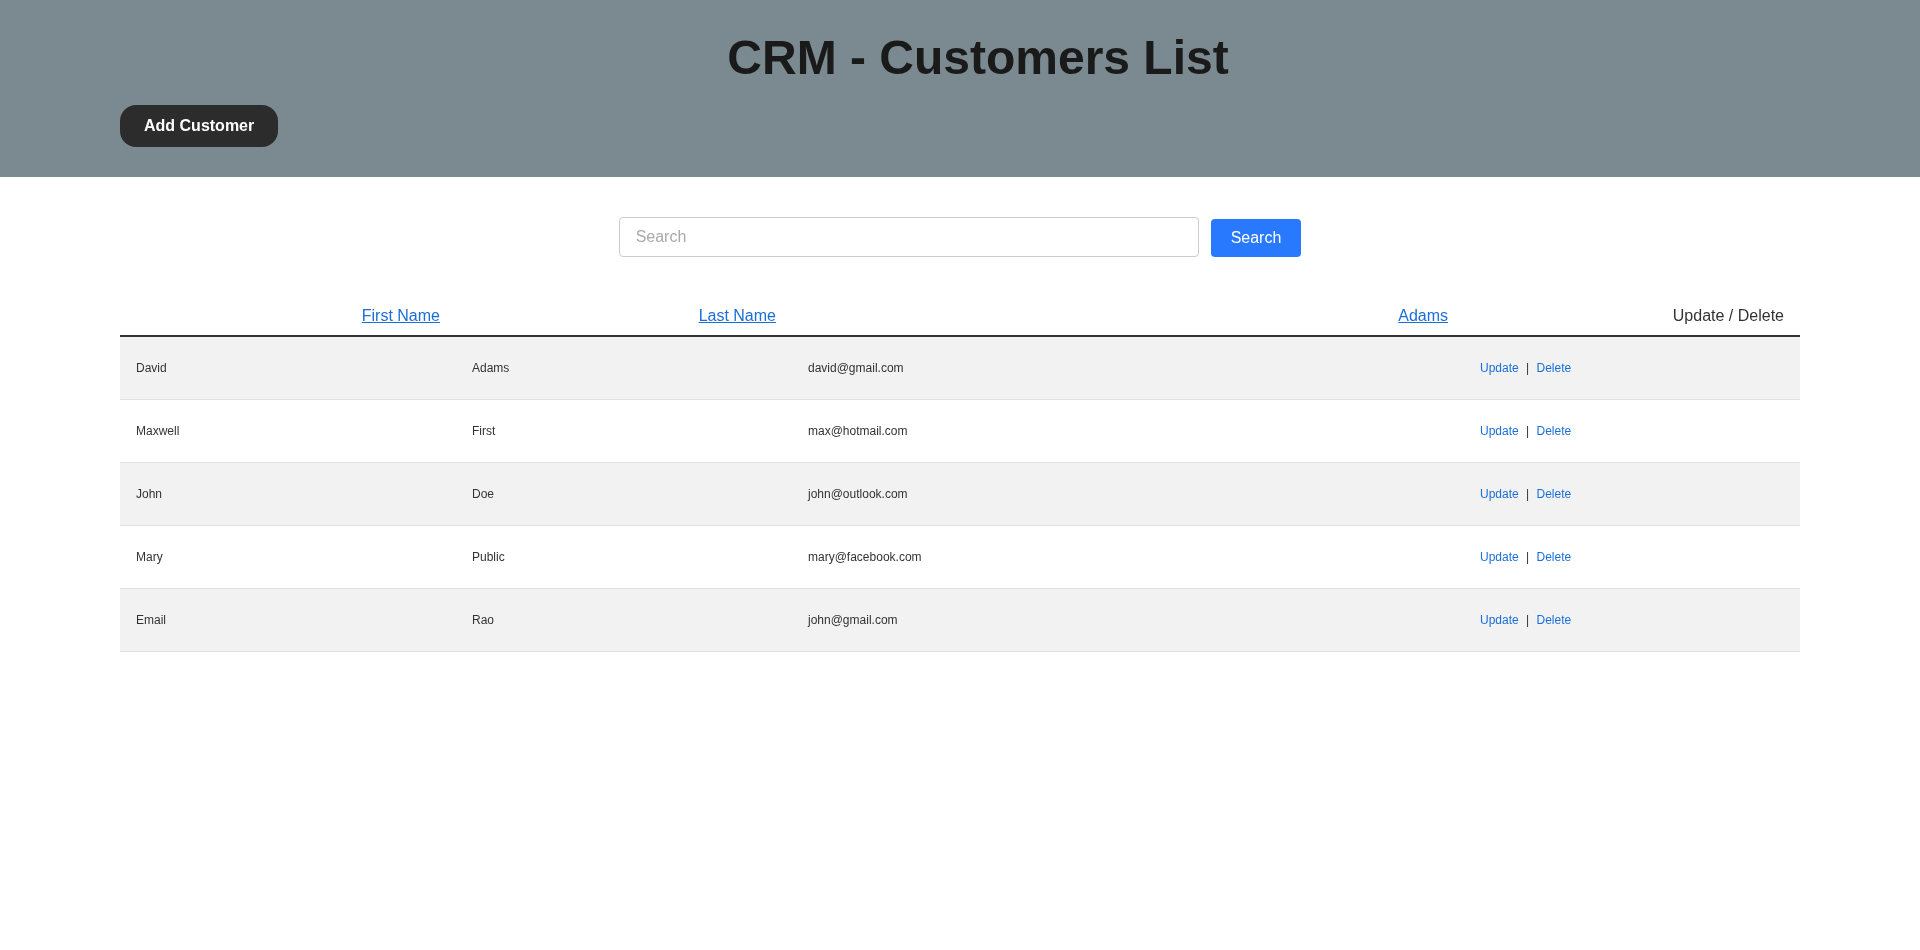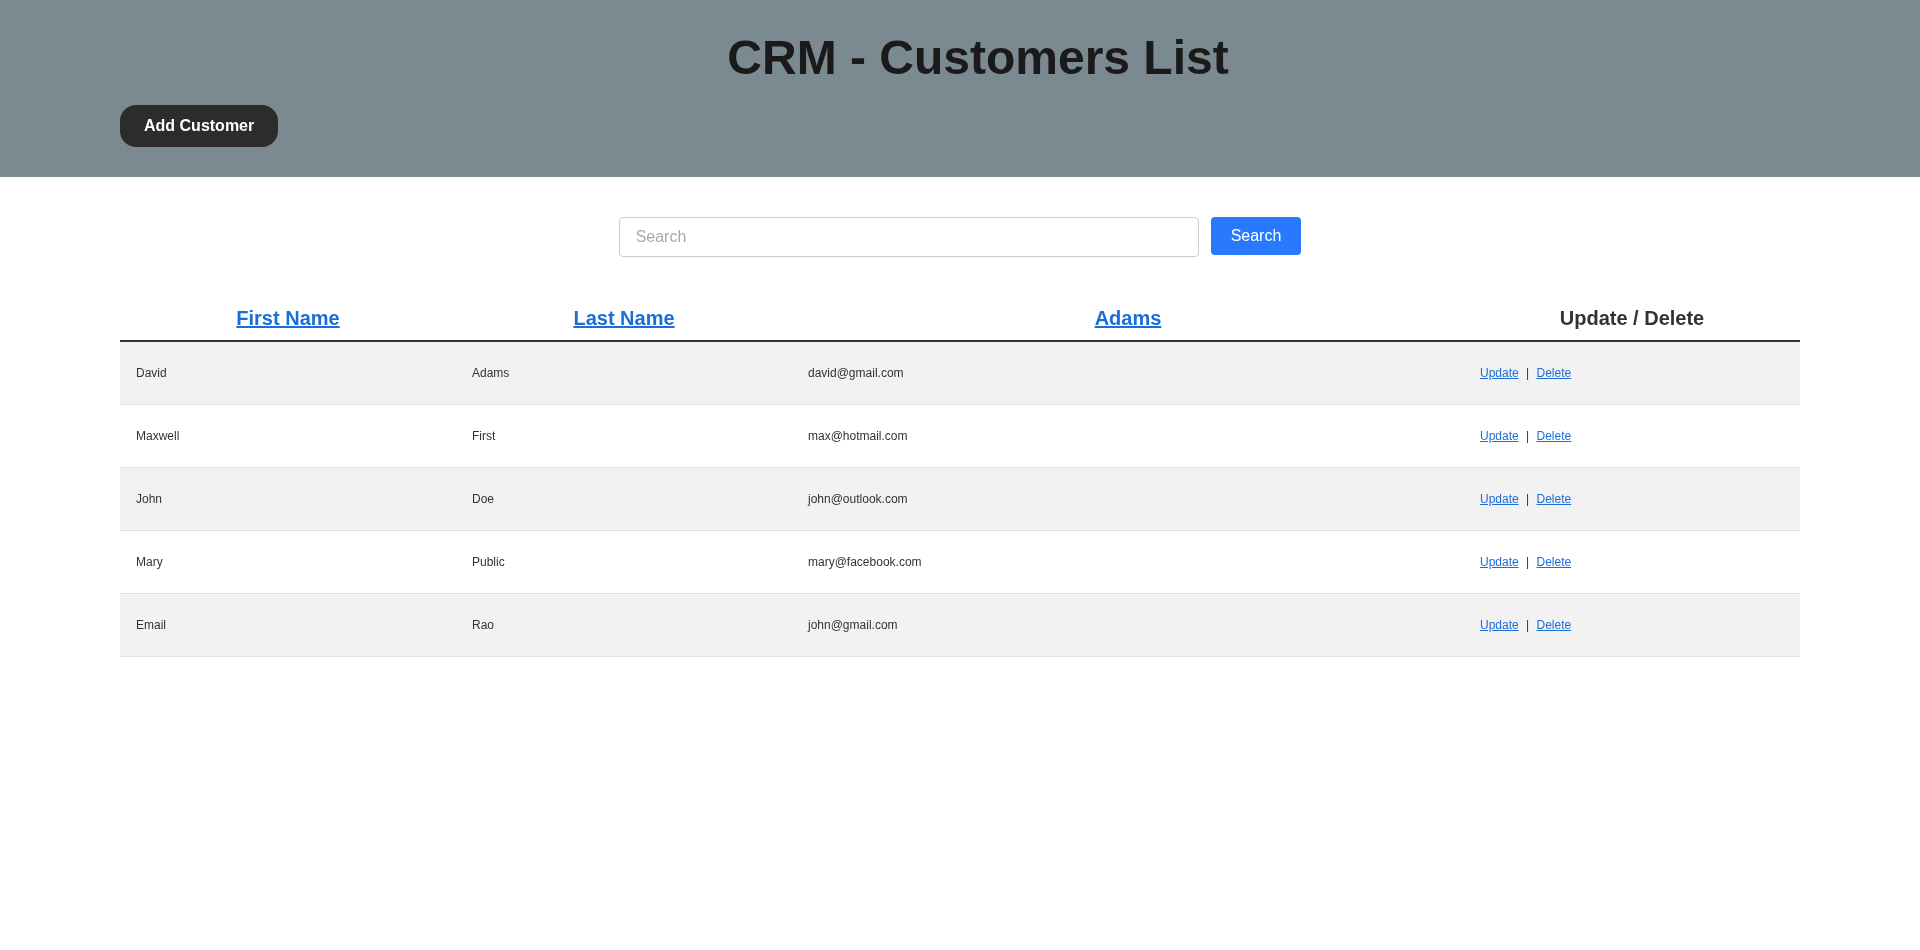--- a/index.html
+++ b/index.html
@@ -48,21 +48,21 @@
       border-radius: 16px;
     }
 
     .main-content {
       padding: 40px 120px;
     }
 
     .search-container {
       display: flex;
       justify-content: center;
-      align-items: flex-start;
+      align-items: flex-end;
       gap: 12px;
       margin-bottom: 40px;
     }
 
     .search-input {
       width: 580px;
       padding: 10px 16px;
       font-size: 16px;
       border: 1px solid #cccccc;
       border-radius: 4px;
@@ -87,24 +87,24 @@
     .customers-table {
       width: 100%;
       border-collapse: collapse;
     }
 
     .customers-table thead tr {
       border-bottom: 2px solid #333333;
     }
 
     .customers-table th {
-      text-align: center;
+      text-align: right;
       padding: 10px 16px;
-      font-size: 20px;
-      font-weight: bold;
+      font-size: 16px;
+      font-weight: normal;
       color: #333;
     }
 
     .customers-table th a,
     .col-header-link {
       color: #1a6ed8;
       text-decoration: underline;
       cursor: pointer;
     }
 
@@ -121,21 +121,20 @@
     }
 
     .customers-table td {
       padding: 24px 16px;
       font-size: 12px;
       color: #333;
     }
 
     .action-link {
       color: #1a6ed8;
-      text-decoration: underline;
       cursor: pointer;
     }
 
     .action-separator {
       color: #333;
       margin: 0 4px;
     }
 
     .col-first-name { width: 20%; }
     .col-last-name { width: 20%; }

